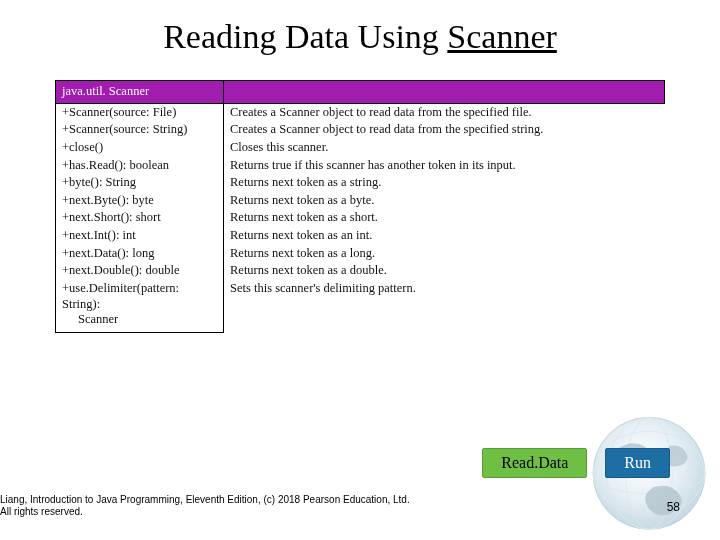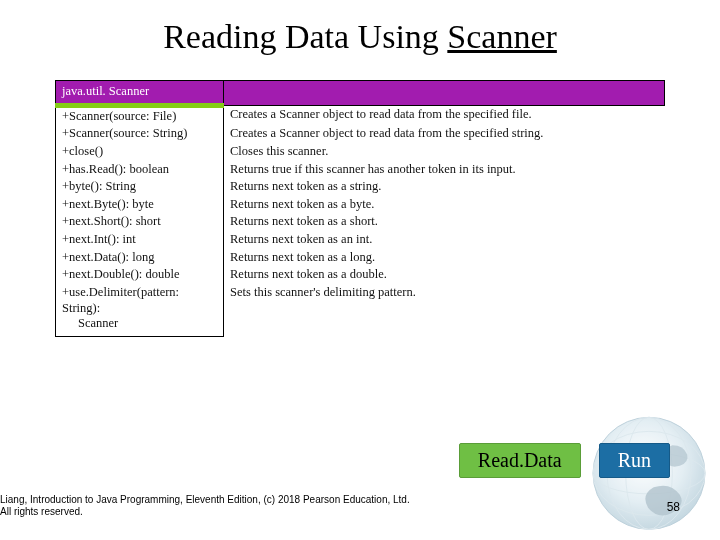--- a/index.html
+++ b/index.html
@@ -37,36 +37,36 @@
     color: #fff;
     padding: 3px 6px;
     border: 1px solid #000;
   }
   .sig-col {
     border-left: 1px solid #000;
     border-right: 1px solid #000;
     width: 168px;
   }
   .desc-col { padding-left: 18px; margin-left: 8px; }
-  .top-row td.sig-col { border-top: 5px solid #84cc16; }
+  .top-row td.sig-col { border-top: 1px solid #84cc16; }
   .bottom-row td.sig-col { border-bottom: 1px solid #000; padding-bottom: 4px;}
   .slight-indent { padding-left: 16px; display:inline-block;}
 
   .btn-row {
     position: absolute;
     bottom: 62px;
     right: 50px;
     display: flex;
     gap: 18px;
     align-items: center;
     z-index: 5;
   }
   .btn {
     font-family: "Times New Roman", serif;
-    font-size: 20px;
+    font-size: 16px;
     padding: 5px 18px;
     border: 1px solid #888;
     border-radius: 2px;
     cursor: pointer;
   }
   .btn-green { background: #6fbf44; color:#000; border-color:#5a9d38;}
   .btn-blue  { background: #1c6ea4; color:#fff; border-color:#155a88;}
 
   .footer-text {
     position: absolute;

